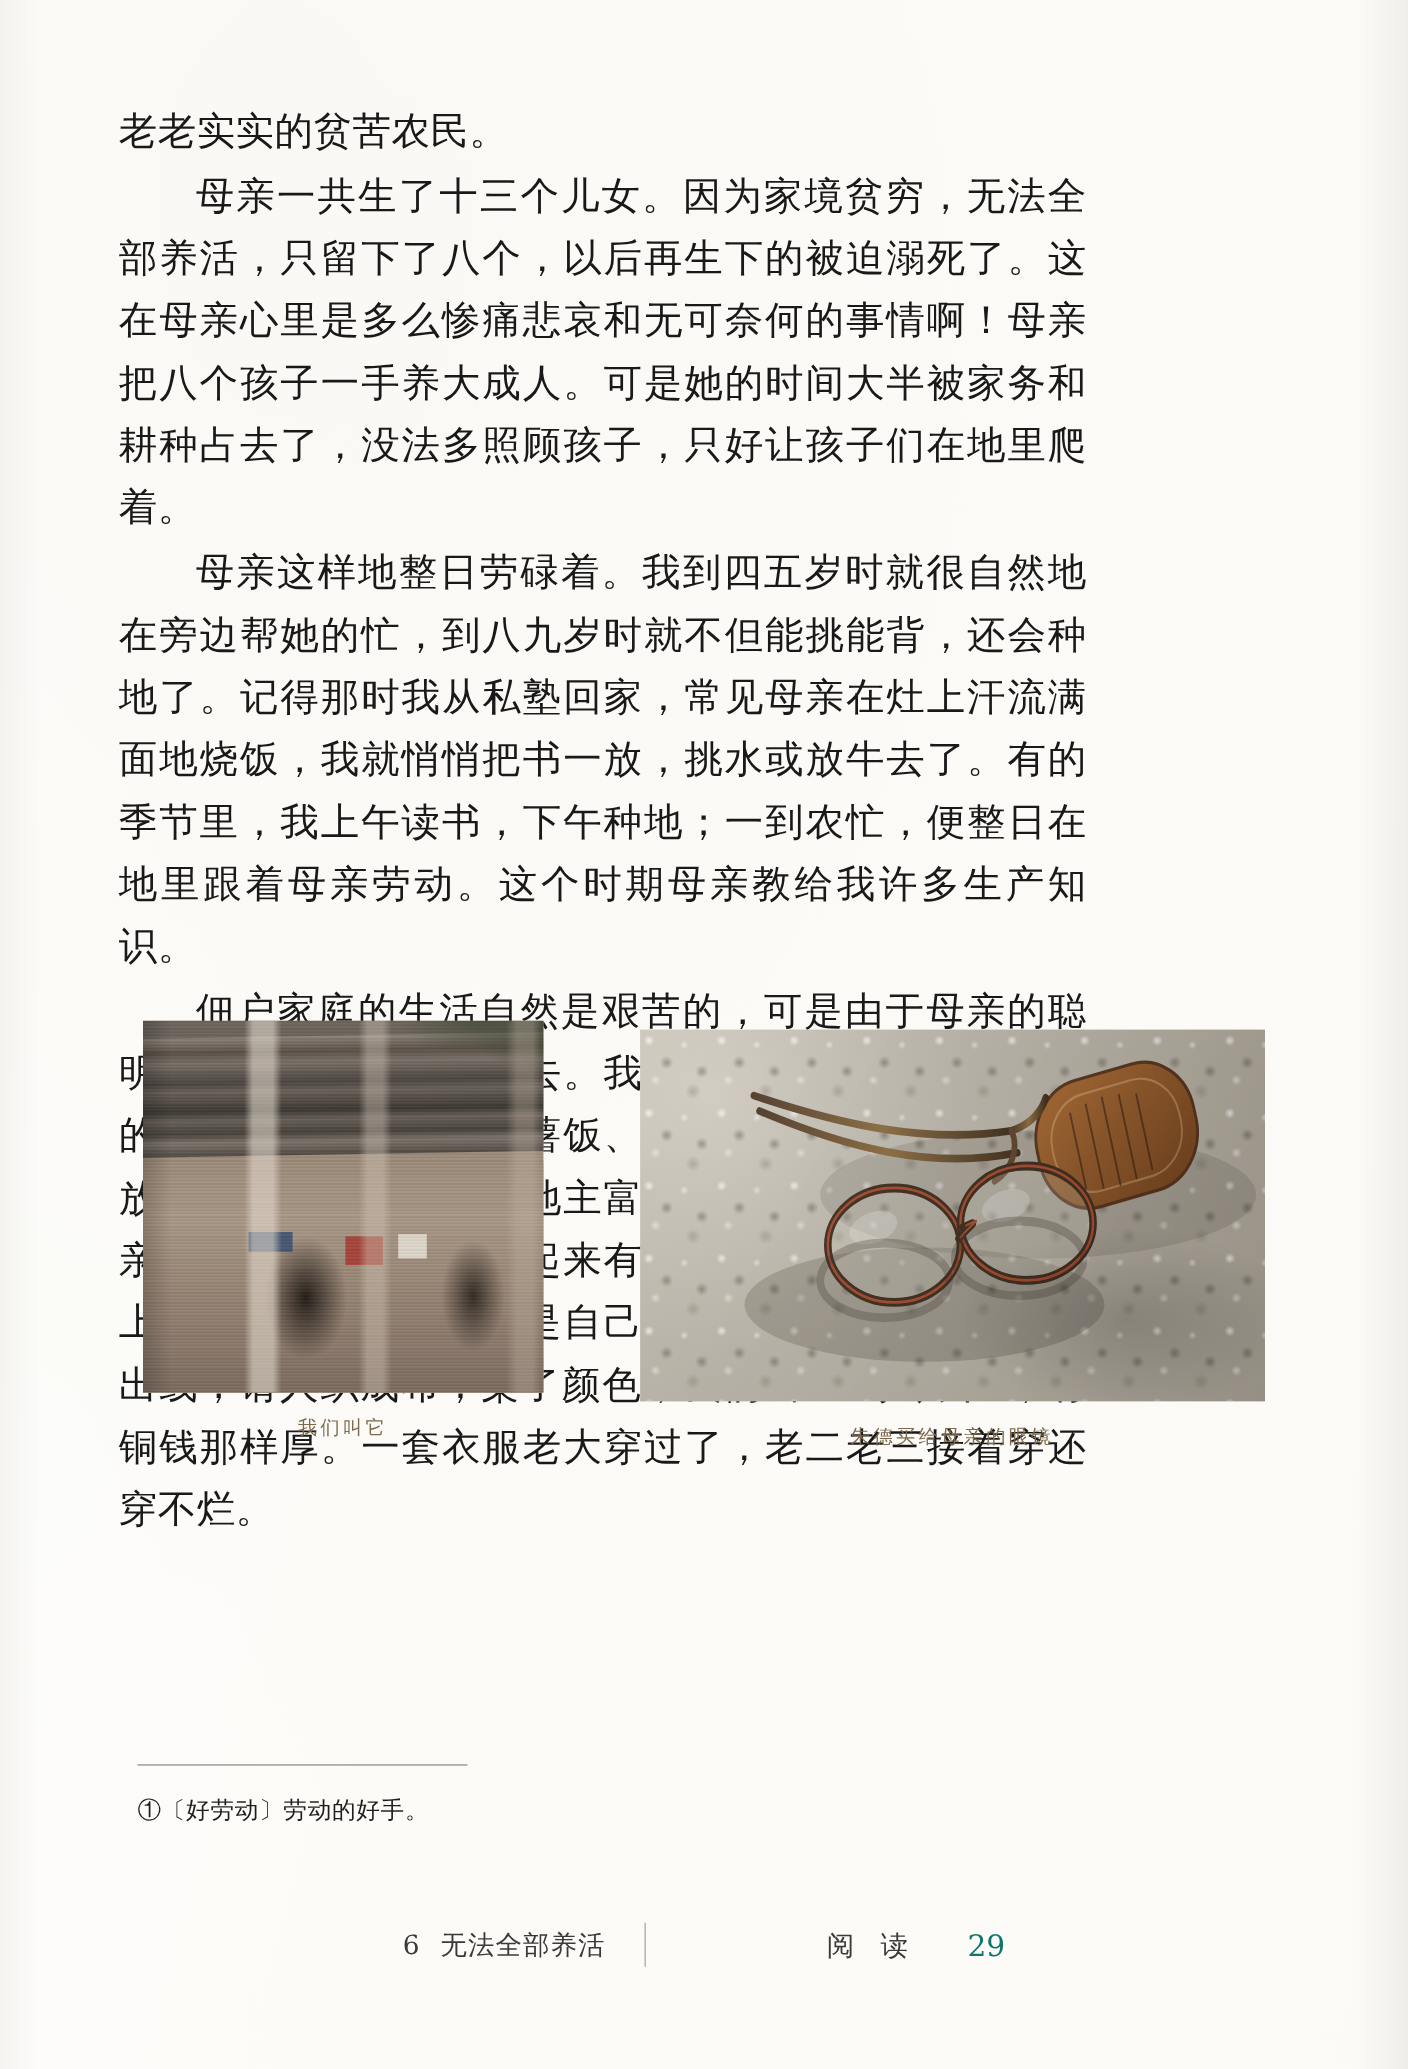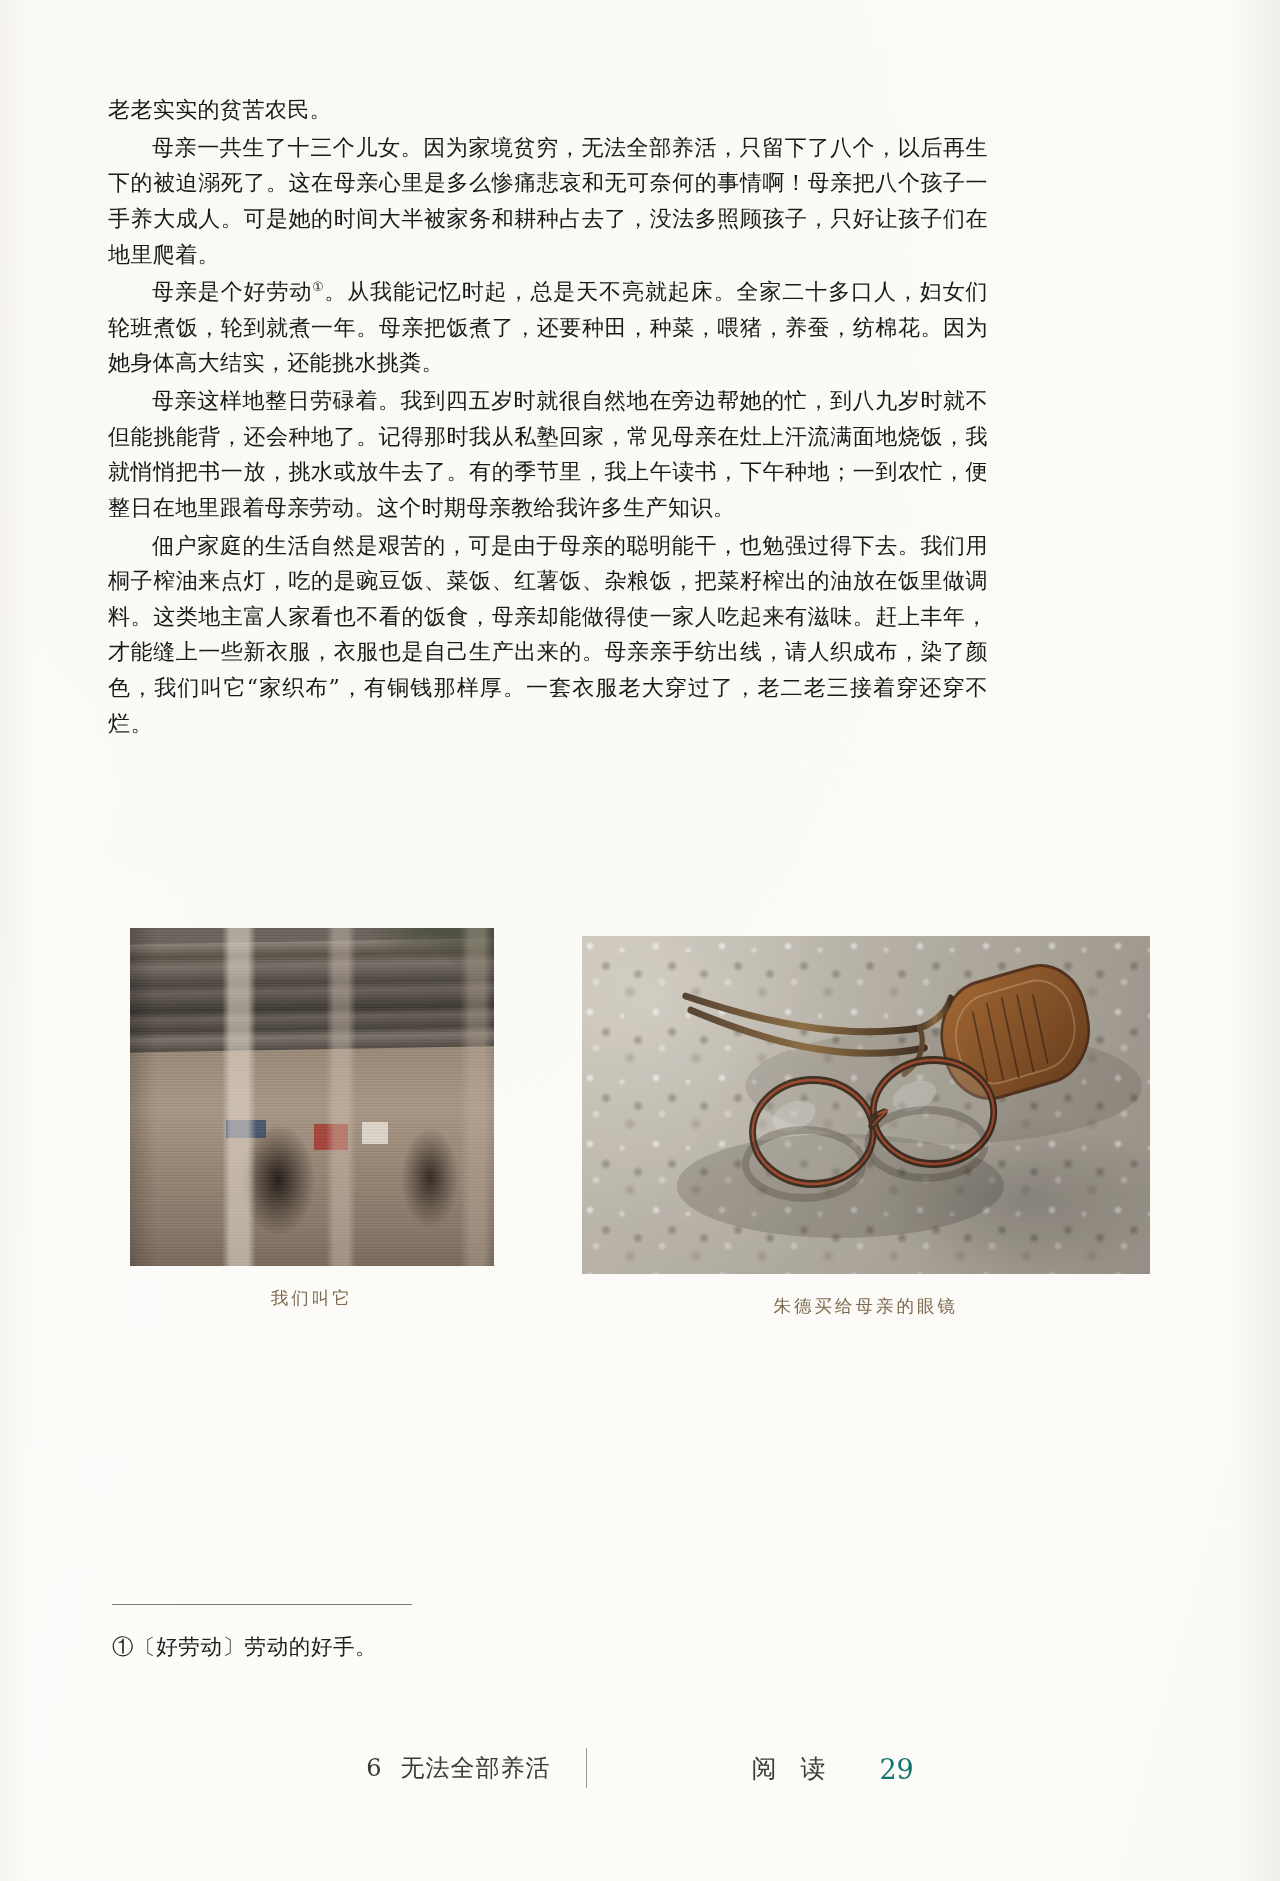--- a/index.html
+++ b/index.html
@@ -25,21 +25,21 @@
     pointer-events: none;
   }
   .content {
     position: absolute;
     left: 108px;
     top: 92px;
     width: 880px;
   }
   .body-text p {
     margin: 0 0 2px 0;
-    font-size: 22px;
+    font-size: 35px;
     line-height: 1.62;
     color: #191919;
     text-align: justify;
     text-justify: inter-ideograph;
     letter-spacing: 0.4px;
     font-family: "DejaVu Serif", "Liberation Serif", serif;
   }
   .body-text p.indent {
     text-indent: 2em;
   }
@@ -174,21 +174,21 @@
     text-align: center;
     font-size: 17.5px;
     letter-spacing: 3px;
     color: #7d6a4e;
     font-family: "DejaVu Serif", "Liberation Serif", serif;
   }
 
   
   .footnote-wrap {
     position: absolute;
-    left: 112px;
+    left: 125px;
     top: 1604px;
     width: 880px;
   }
   .footnote-rule {
     width: 300px;
     height: 1px;
     background: #7a7a7a;
     margin-bottom: 26px;
   }
   .footnote-text {
@@ -262,21 +262,20 @@
   <div class="paper-tint"></div>
   <div class="edge-shade-left"></div>
   <div class="edge-shade"></div>
 
   <div class="content body-text">
 
     <p>老老实实的贫苦农民。</p>
 
     <p class="indent">母亲一共生了十三个儿女。因为家境贫穷，无法全部养活，只留下了八个，以后再生下的被迫溺死了。这在母亲心里是多么惨痛悲哀和无可奈何的事情啊！母亲把八个孩子一手养大成人。可是她的时间大半被家务和耕种占去了，没法多照顾孩子，只好让孩子们在地里爬着。</p>
 
-    <p class="indent"><span>母亲是个好劳动</span><span class="fn-marker">①</span><span>。从我能记忆时起，总是天不亮就起床。全家二十多口人，妇女们轮班煮饭，轮到就煮一年。母亲把饭煮了，还要种田，种菜，喂猪，养蚕，纺棉花。因为她身体高大结实，还能挑水挑粪。</span></p>
 
     <p class="indent">母亲这样地整日劳碌着。我到四五岁时就很自然地在旁边帮她的忙，到八九岁时就不但能挑能背，还会种地了。记得那时我从私塾回家，常见母亲在灶上汗流满面地烧饭，我就悄悄把书一放，挑水或放牛去了。有的季节里，我上午读书，下午种地；一到农忙，便整日在地里跟着母亲劳动。这个时期母亲教给我许多生产知识。</p>
 
     <p class="indent">佃户家庭的生活自然是艰苦的，可是由于母亲的聪明能干，也勉强过得下去。我们用桐子榨油来点灯，吃的是豌豆饭、菜饭、红薯饭、杂粮饭，把菜籽榨出的油放在饭里做调料。这类地主富人家看也不看的饭食，母亲却能做得使一家人吃起来有滋味。赶上丰年，才能缝上一些新衣服，衣服也是自己生产出来的。母亲亲手纺出线，请人织成布，染了颜色，我们叫它“家织布”，有铜钱那样厚。一套衣服老大穿过了，老二老三接着穿还穿不烂。</p>
   </div>
 
   <div class="figures">
 
     <figure class="figure fig-left">
       <div class="photo photo-house">

